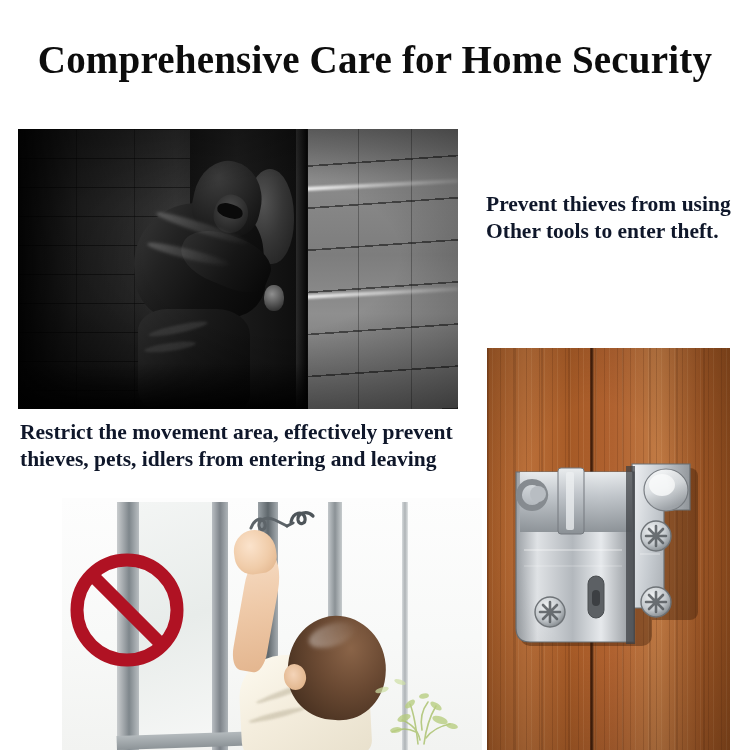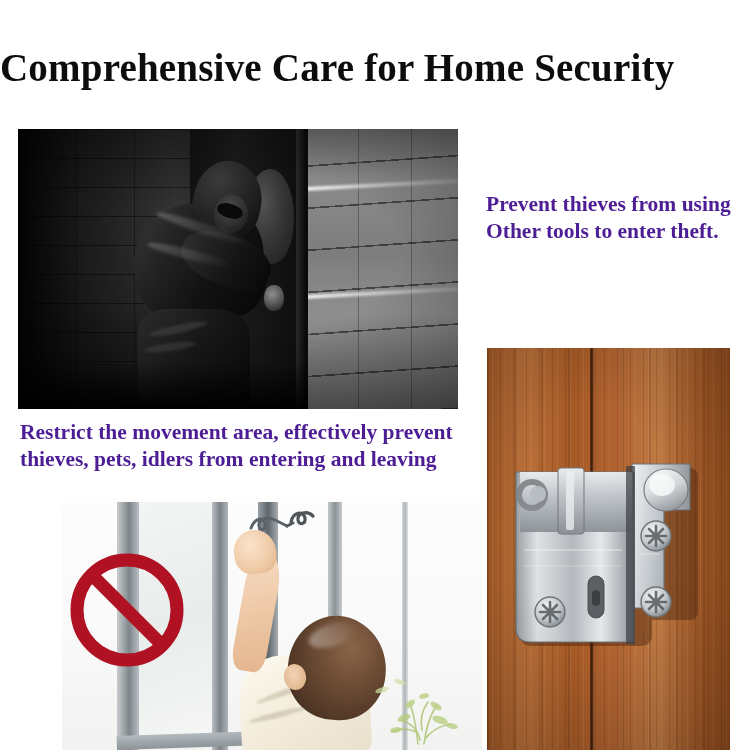--- a/index.html
+++ b/index.html
@@ -19,38 +19,38 @@
   #page {
     position: absolute;
     left: 0; top: 0;
     width: 750px; height: 750px;
     background: #fff;
   }
 
   
   .page-title {
     position: absolute;
-    left: 0; top: 44px;
+    left: 0; top: 36px;
     width: 750px;
-    text-align: left;
+    text-align: center;
     font-size: 39px;
     font-weight: bold;
     letter-spacing: 0.2px;
     line-height: 48px;
     color: #0d0d0d;
     white-space: nowrap;
   }
 
   
   .callout {
     position: absolute;
     font-size: 21.5px;
     font-weight: bold;
     line-height: 26.5px;
-    color: #4c1d95;
+    color: #0f172a;
   }
   .callout-thief {
     left: 486px;
     top: 191px;
     width: 250px;
   }
   .callout-restrict {
     left: 20px;
     top: 419px;
     width: 455px;

